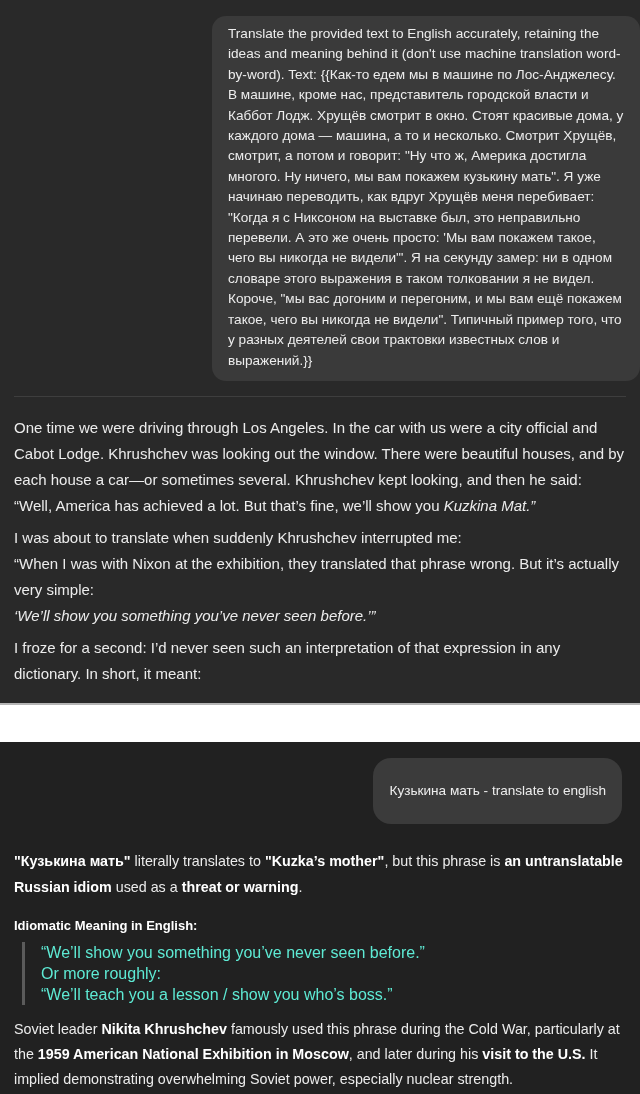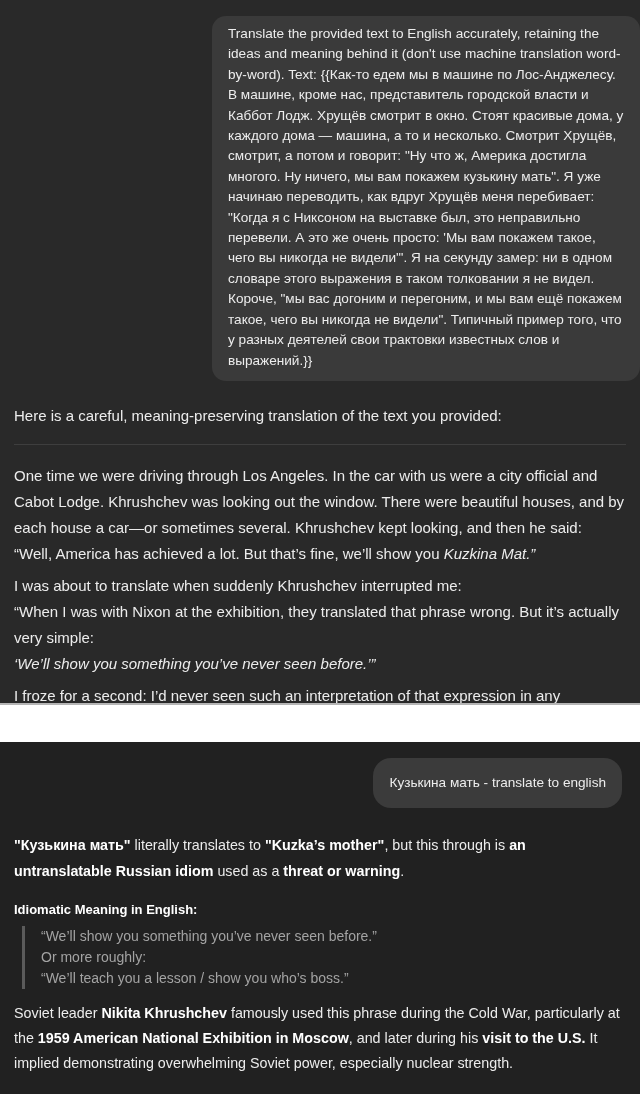--- a/index.html
+++ b/index.html
@@ -57,21 +57,21 @@
     height: 352px;
     background: var(--section2-bg, #212121);
     padding-top: 16px;
     overflow: hidden;
   }
   .pill-row { display: flex; justify-content: flex-end; padding: 0 18px; }
   .user-pill {
     background: var(--pill-bg, #3b3b3b);
     color: #ededed;
     border-radius: 18px;
-    padding: 16px 16px;
+    padding: 24px 16px;
     font-size: 13.6px;
     line-height: 18px;
     white-space: nowrap;
   }
   .s2-content {
     padding: 0 14px;
     color: var(--text, #ececec);
     font-size: 14.3px;
     line-height: 26px;
   }
@@ -82,56 +82,55 @@
     font-weight: 700;
     color: #ffffff;
     line-height: 20px;
   }
   .s2-content h3.hist { margin-top: 20px; }
   .s2-content p.last { margin-top: 8px; line-height: 25px; }
   blockquote.quote {
     margin: 6px 0 12px 8px;
     border-left: 3px solid var(--quote-bar, #5b5b5b);
     padding: 0 0 0 16px;
-    color: #a3a3a3;
-    font-size: 14px;
+    color: #5eead4;
+    font-size: 16px;
     line-height: 21px;
   }
   blockquote.quote div { margin: 0; }
 
   .seg-b { font-weight: 700; color: #ffffff; }
   .seg-i { font-style: italic; }
 </style>
 </head>
 <body>
 
 <div class="page">
 
   <div class="section1">
     <div class="bubble-row">
       <div class="user-bubble">Translate the provided text to English accurately, retaining the ideas and meaning behind it (don't use machine translation word-by-word). Text: {{Как-то едем мы в машине по Лос-Анджелесу. В машине, кроме нас, представитель городской власти и Каббот Лодж. Хрущёв смотрит в окно. Стоят красивые дома, у каждого дома — машина, а то и несколько. Смотрит Хрущёв, смотрит, а потом и говорит: "Ну что ж, Америка достигла многого. Ну ничего, мы вам покажем кузькину мать". Я уже начинаю переводить, как вдруг Хрущёв меня перебивает: "Когда я с Никсоном на выставке был, это неправильно перевели. А это же очень просто: 'Мы вам покажем такое, чего вы никогда не видели'". Я на секунду замер: ни в одном словаре этого выражения в таком толковании я не видел. Короче, "мы вас догоним и перегоним, и мы вам ещё покажем такое, чего вы никогда не видели". Типичный пример того, что у разных деятелей свои трактовки известных слов и выражений.}}</div>
     </div>
     <div class="s1-content">
-      <p class="intro">Here is a careful, meaning-preserving translation of the text you provided:</p>
       <hr class="divider">
       <p class="rich"><span>One time we were driving through Los Angeles. In the car with us were a city official and Cabot Lodge. Khrushchev was looking out the window. There were beautiful houses, and by each house a car—or sometimes several. Khrushchev kept looking, and then he said:</span><br><span>“Well, America has achieved a lot. But that’s fine, we’ll show you </span><span class="seg-i">Kuzkina Mat.”</span></p>
       <p class="rich"><span>I was about to translate when suddenly Khrushchev interrupted me:</span><br><span>“When I was with Nixon at the exhibition, they translated that phrase wrong. But it’s actually very simple:</span><br><span></span><span class="seg-i">‘We’ll show you something you’ve never seen before.’”</span></p>
       <p class="rich"><span>I froze for a second: I’d never seen such an interpretation of that expression in any dictionary. In short, it meant: </span></p>
 
     </div>
   </div>
 
   <div class="gap"></div>
 
   <div class="section2">
     <div class="pill-row">
       <div class="user-pill">Кузькина мать - translate to english</div>
     </div>
     <div class="s2-content">
-      <p class="rich"><span class="seg-b">"Кузькина мать"</span><span> literally translates to </span><span class="seg-b">"Kuzka’s mother"</span><span>, but this through is </span><span class="seg-b">an untranslatable Russian idiom</span><span> used as a </span><span class="seg-b">threat or warning</span><span>.</span></p>
+      <p class="rich"><span class="seg-b">"Кузькина мать"</span><span> literally translates to </span><span class="seg-b">"Kuzka’s mother"</span><span>, but this phrase is </span><span class="seg-b">an untranslatable Russian idiom</span><span> used as a </span><span class="seg-b">threat or warning</span><span>.</span></p>
       <h3>Idiomatic Meaning in English:</h3>
       <blockquote class="quote">
         <div>“We’ll show you something you’ve never seen before.”</div>
         <div>Or more roughly:</div>
         <div>“We’ll teach you a lesson / show you who’s boss.”</div>
       </blockquote>
       <p class="rich last"><span>Soviet leader </span><span class="seg-b">Nikita Khrushchev</span><span> famously used this phrase during the Cold War, particularly at the </span><span class="seg-b">1959 American National Exhibition in Moscow</span><span>, and later during his </span><span class="seg-b">visit to the U.S.</span><span> It implied demonstrating overwhelming Soviet power, especially nuclear strength.</span></p>
     </div>
   </div>
 

